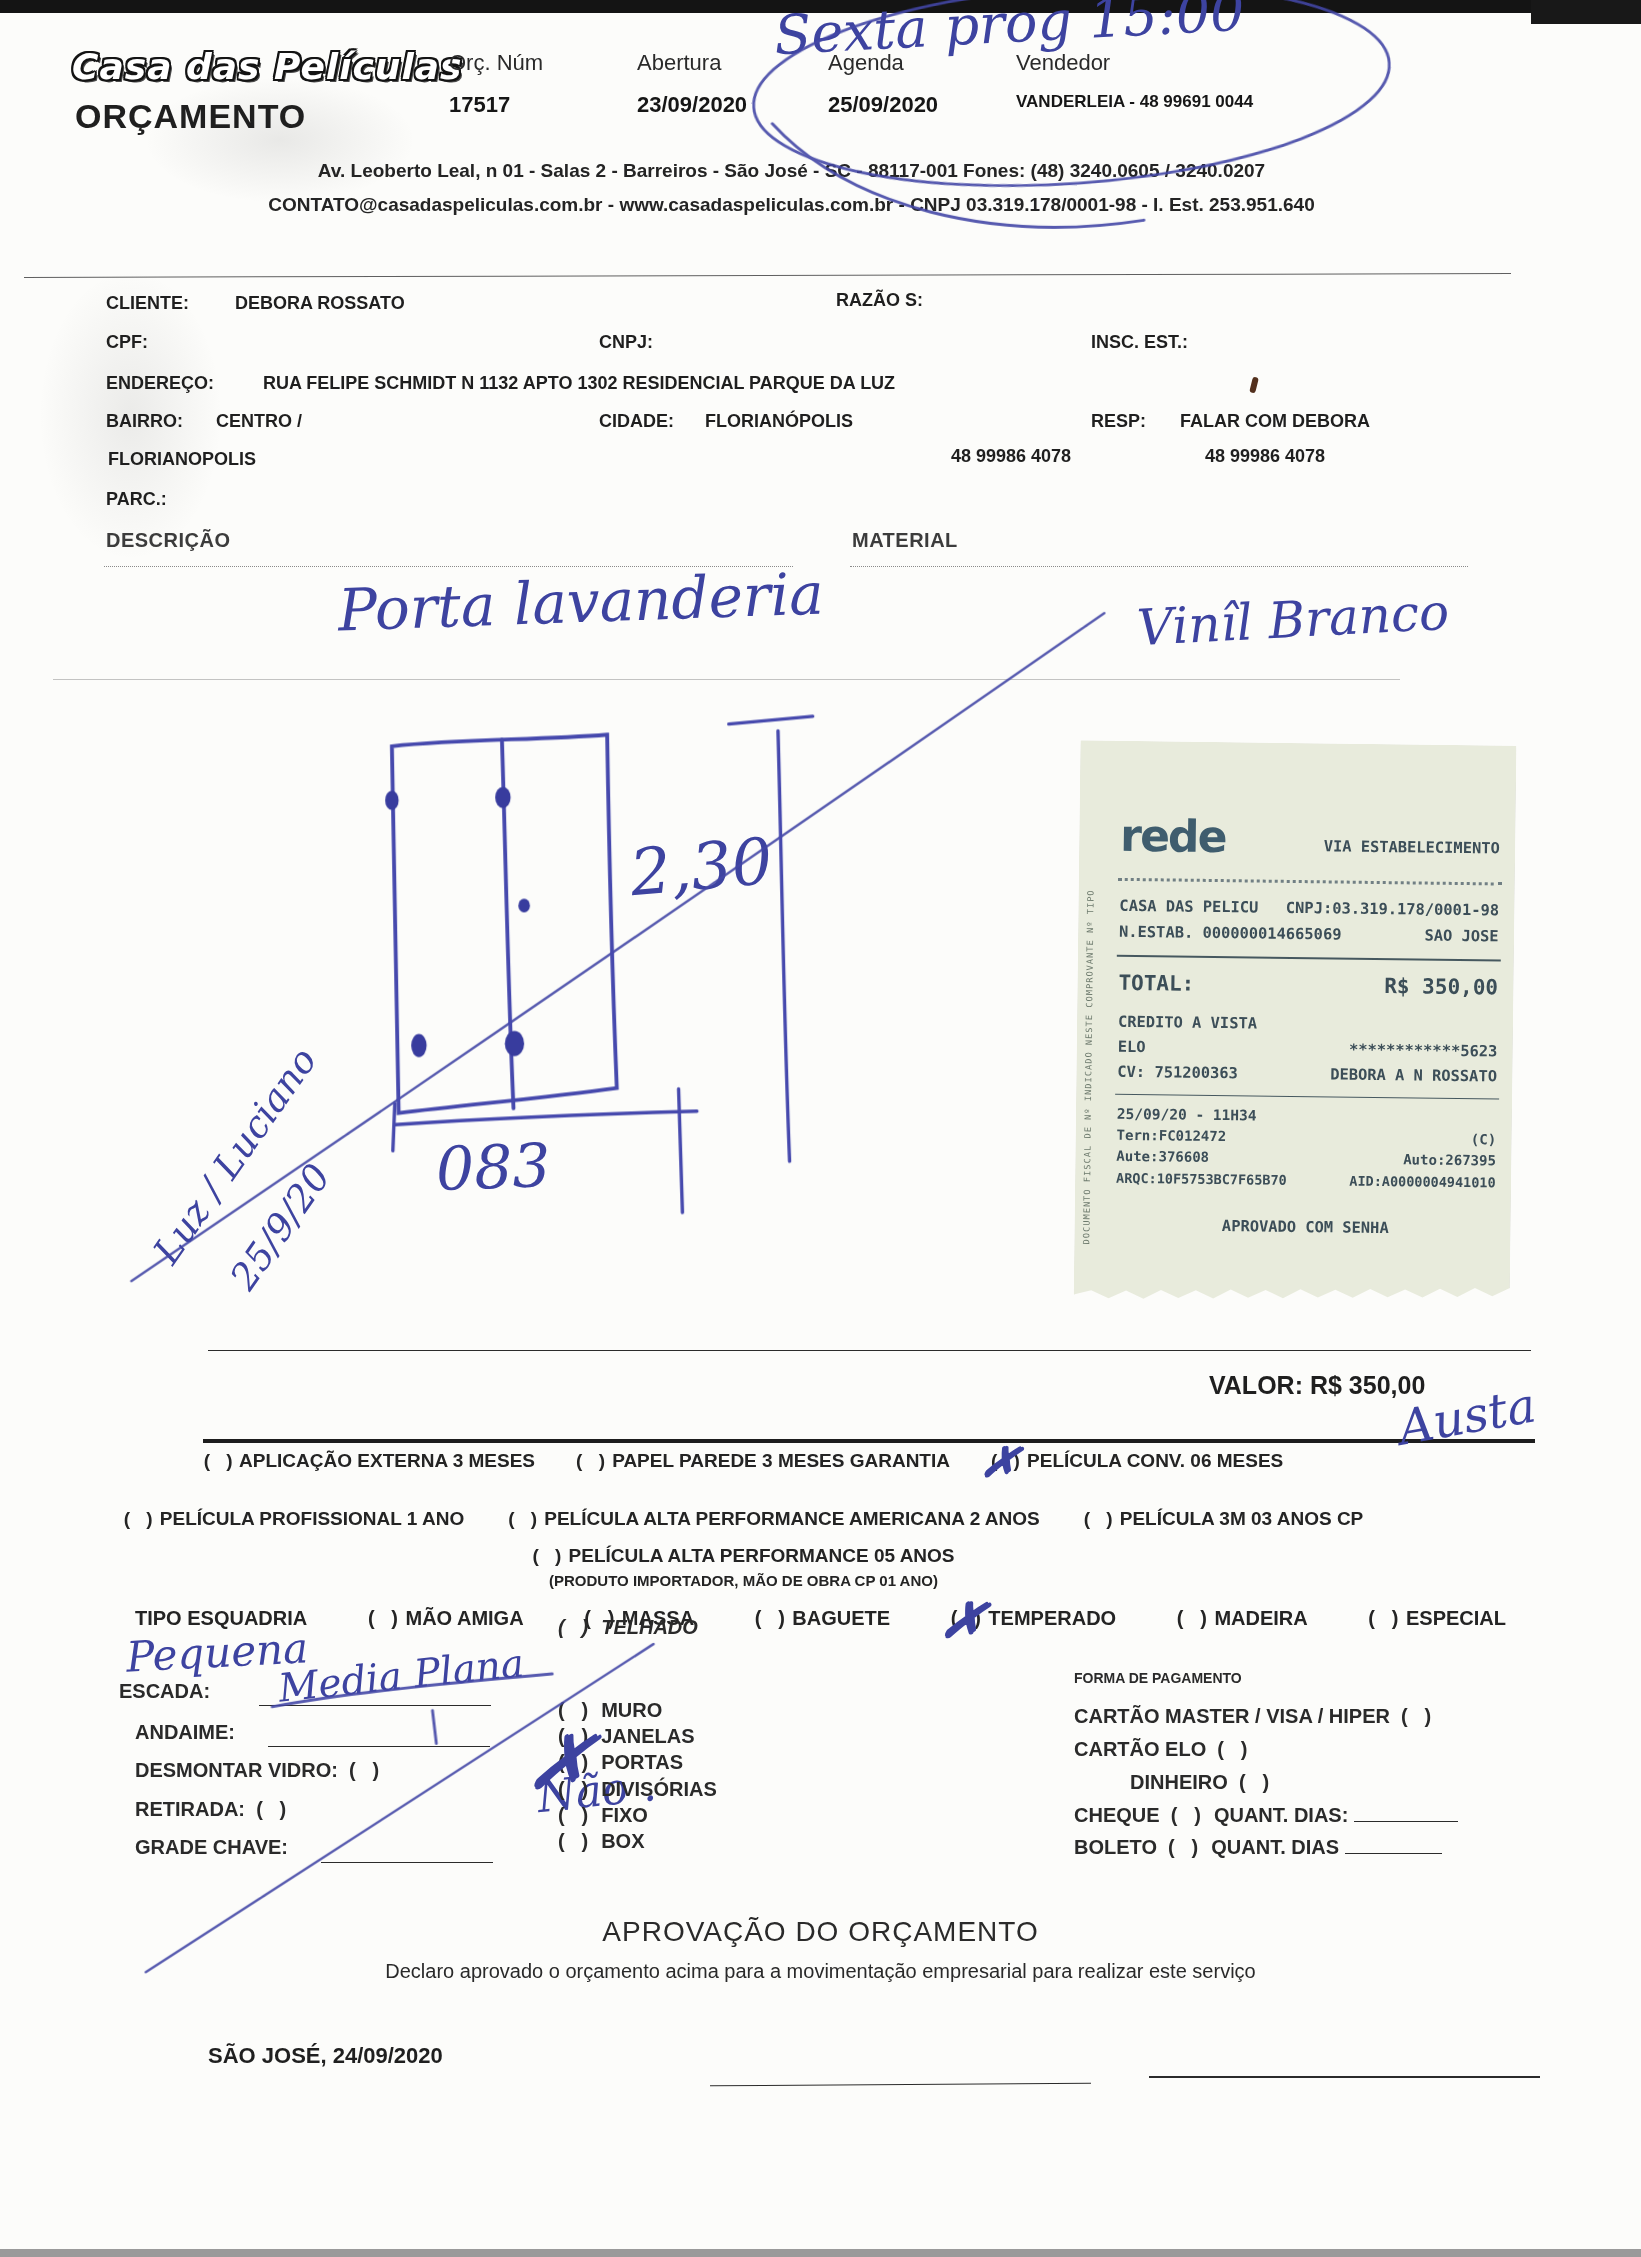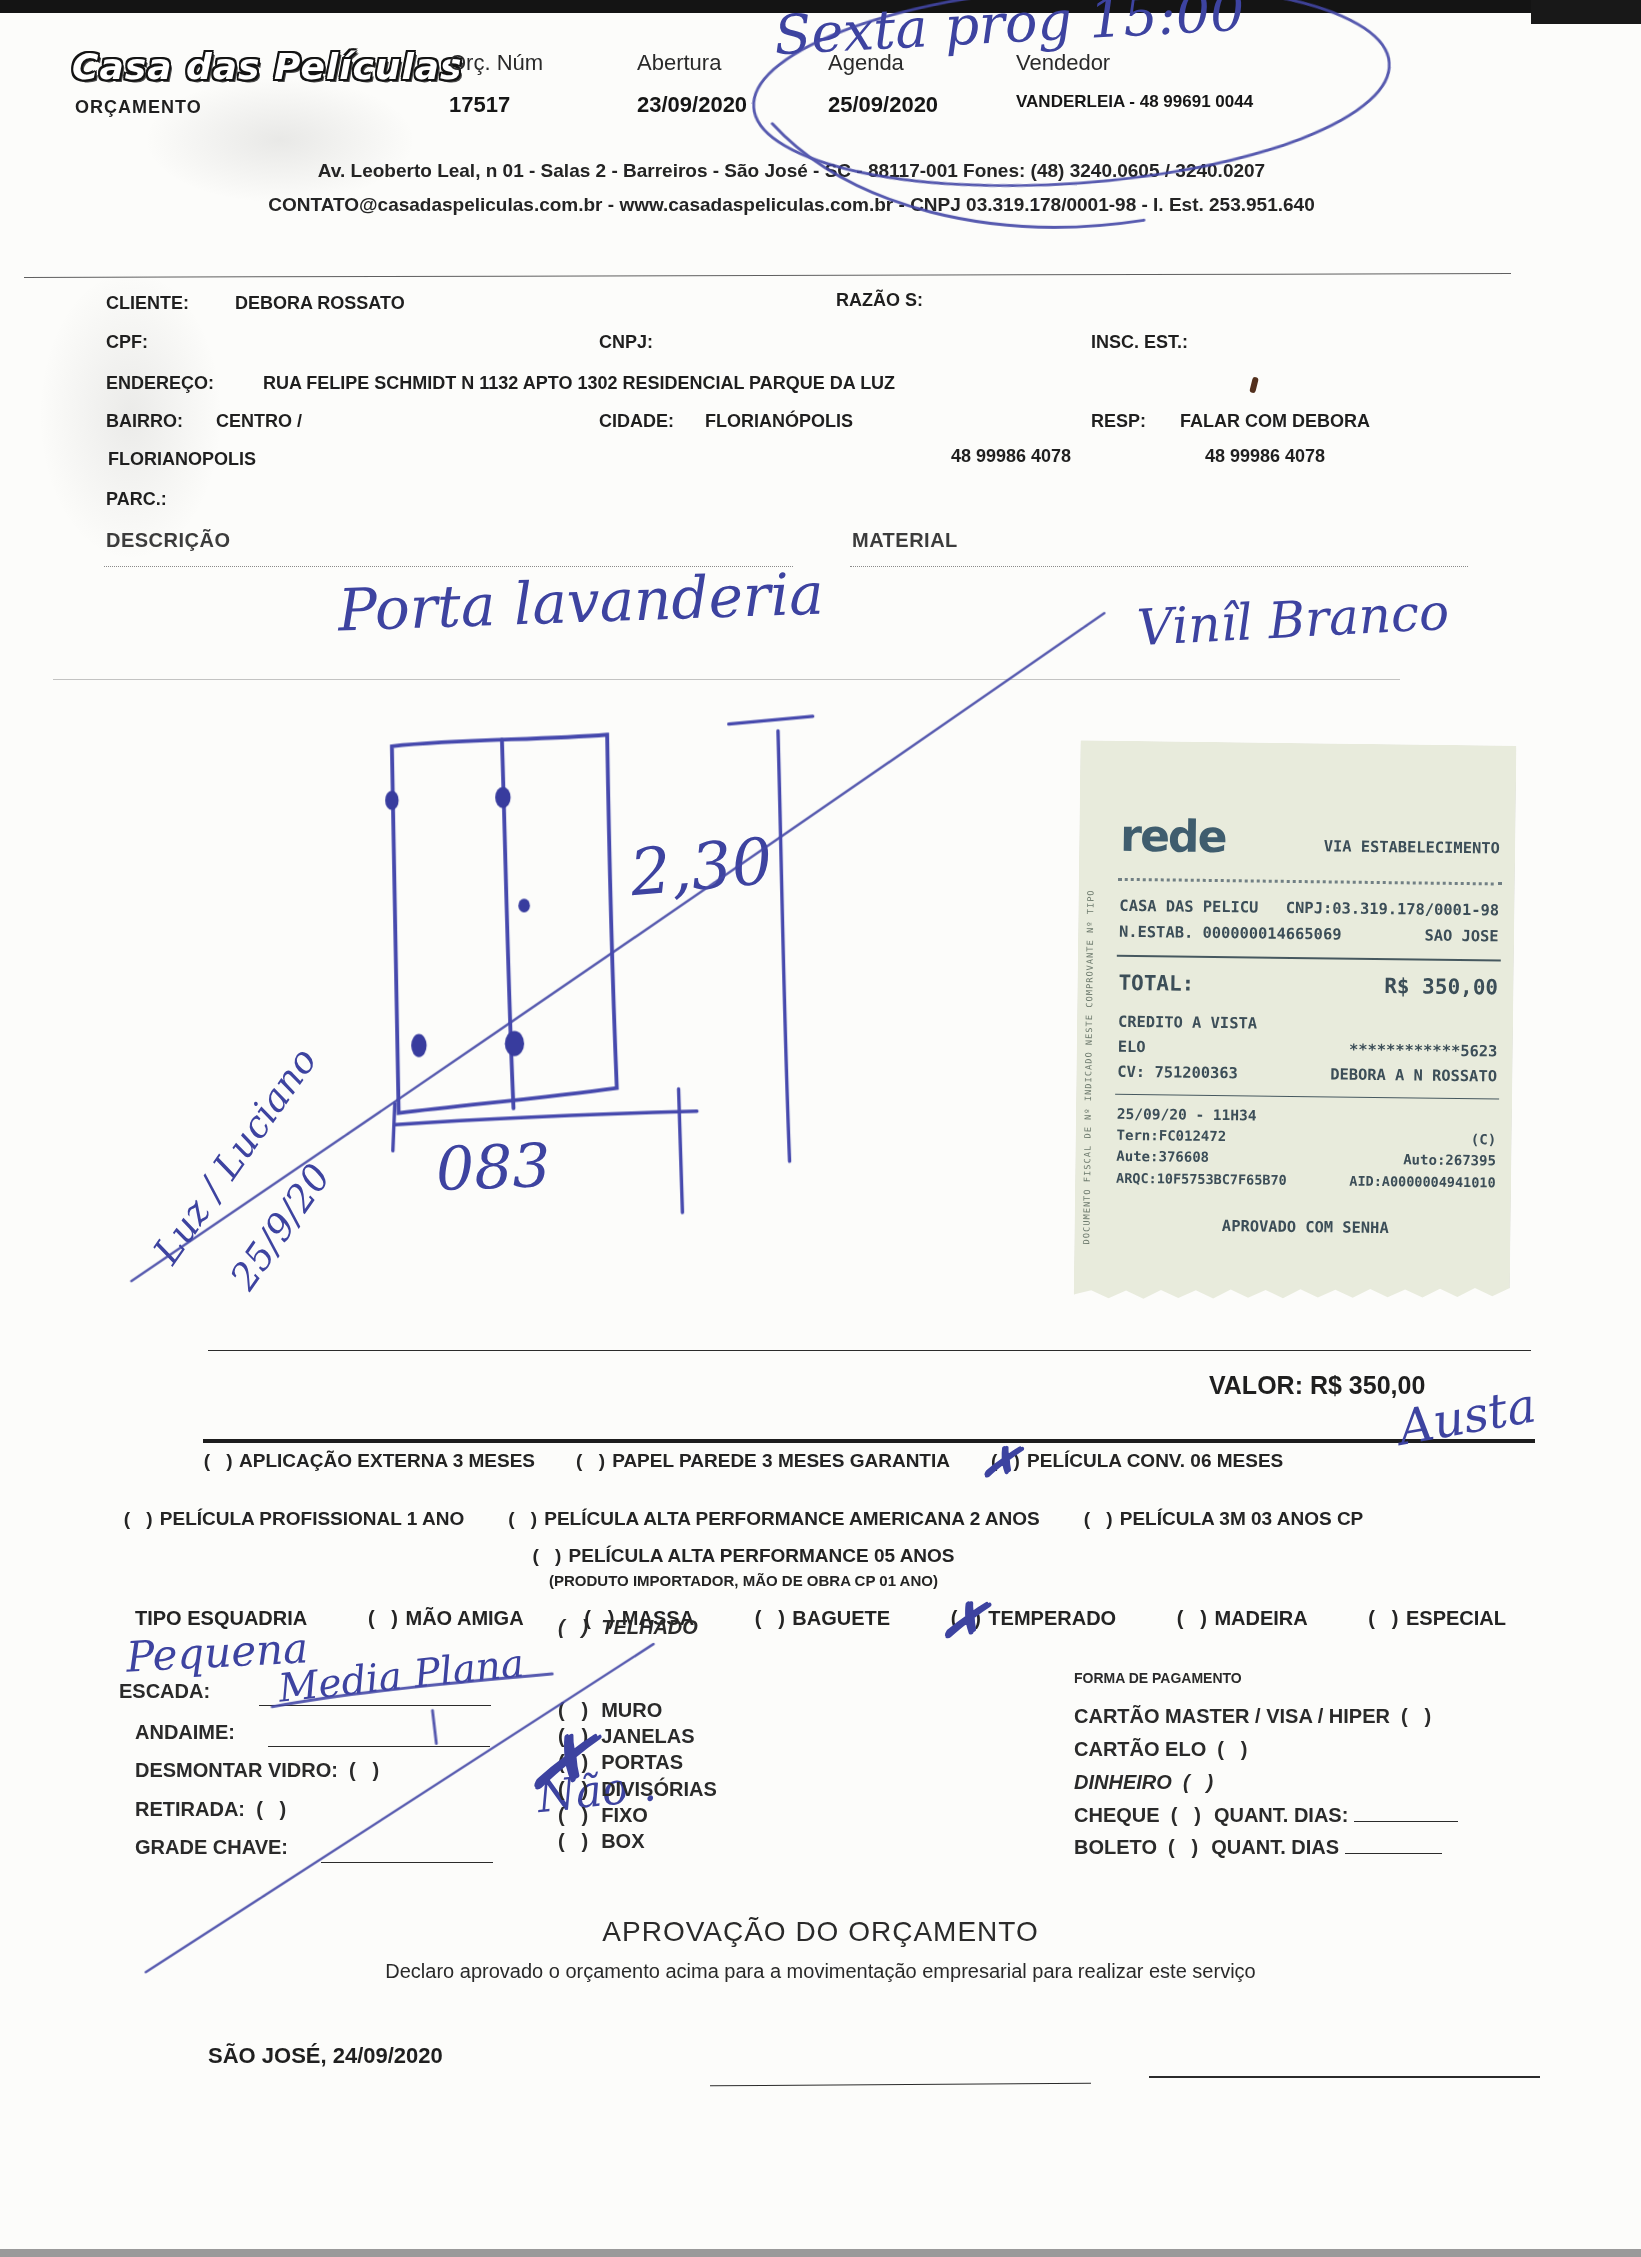--- a/index.html
+++ b/index.html
@@ -10,21 +10,21 @@
   .lbl{font-weight:bold;}
   .hand{position:absolute;font-family:"DejaVu Serif", serif;font-style:italic;
         color:#3d43a0;white-space:nowrap;}
   .fline{position:absolute;border-top:1.9px solid #2b2b2b;}
   .dotline{position:absolute;border-top:1.9px dotted #8a8a8a;}
   .overlay{position:absolute;left:0;top:0;pointer-events:none;}
   
   .logo{font:italic 900 36px "DejaVu Sans", sans-serif;letter-spacing:1px;color:#fff;
         text-shadow:-1.9px -1.9px 0 #141414,1.9px -1.9px 0 #141414,-1.9px 1.9px 0 #141414,1.9px 1.9px 0 #141414,
         0 -1.9px 0 #141414,0 1.9px 0 #141414,-1.9px 0 0 #141414,1.9px 0 0 #141414,2.9px 2.9px 0 #4a4a4a;}
-  .doctype{font-weight:bold;font-size:18px;letter-spacing:1px;}
+  .doctype{font-weight:bold;font-size:34px;letter-spacing:1px;}
   .hlabel{font-size:22px;color:#2a2a2a;}
   .hvalue{font-size:22px;font-weight:bold;color:#161616;}
   .addr{font-size:19px;font-weight:600;color:#242424;left:0;width:1583px;text-align:center;}
   .cl{font-size:18px;}
   .colhead{font-size:20px;font-weight:600;color:#3c3c3c;letter-spacing:0.5px;}
   
   .cbrow{position:absolute;left:58px;width:1371px;display:flex;justify-content:center;
          font-size:19px;font-weight:600;color:#242424;white-space:nowrap;}
   .cb{position:relative;}
   .glyph{letter-spacing:1.9px;}
@@ -229,21 +229,21 @@
   <div class="t siderow" style="left:558px;top:1725px;"><span class="glyph">(&nbsp;&nbsp;)</span>&nbsp; <span>JANELAS</span></div>
   <div class="t siderow" style="left:558px;top:1751px;"><span class="glyph">(&nbsp;&nbsp;)</span>&nbsp; <span>PORTAS</span></div>
   <div class="t siderow" style="left:558px;top:1778px;"><span class="glyph">(&nbsp;&nbsp;)</span>&nbsp; <span>DIVISÓRIAS</span></div>
   <div class="t siderow" style="left:558px;top:1804px;"><span class="glyph">(&nbsp;&nbsp;)</span>&nbsp; <span>FIXO</span></div>
   <div class="t siderow" style="left:558px;top:1830px;"><span class="glyph">(&nbsp;&nbsp;)</span>&nbsp; <span>BOX</span></div>
   <div class="hand" style="left:526px;top:1714px;font-size:83px;transform:rotate(6deg);">✗</div>
 
   <div class="t siderow" style="left:1074px;top:1670px;font-weight:bold;font-size:14px;">FORMA DE PAGAMENTO</div>
   <div class="t siderow" style="left:1074px;top:1705px;"><span>CARTÃO MASTER / VISA / HIPER</span>&nbsp;&nbsp;<span class="glyph">(&nbsp;&nbsp;)</span></div>
   <div class="t siderow" style="left:1074px;top:1738px;"><span>CARTÃO ELO</span>&nbsp;&nbsp;<span class="glyph">(&nbsp;&nbsp;)</span></div>
-  <div class="t siderow" style="left:1074px;top:1771px;font-style:italic;"><span>DINHEIRO</span>&nbsp;&nbsp;<span class="glyph">(&nbsp;&nbsp;)</span></div>
+  <div class="t siderow" style="left:1130px;top:1771px;"><span>DINHEIRO</span>&nbsp;&nbsp;<span class="glyph">(&nbsp;&nbsp;)</span></div>
   <div class="t siderow" style="left:1074px;top:1804px;"><span>CHEQUE</span>&nbsp;&nbsp;<span class="glyph">(&nbsp;&nbsp;)</span>&nbsp;&nbsp;<span>QUANT. DIAS:</span>&nbsp;<span style="display:inline-block;width:104px;border-bottom:1.9px solid #2b2b2b;"></span></div>
   <div class="t siderow" style="left:1074px;top:1836px;"><span>BOLETO</span>&nbsp;&nbsp;<span class="glyph">(&nbsp;&nbsp;)</span>&nbsp;&nbsp;<span>QUANT. DIAS</span>&nbsp;<span style="display:inline-block;width:97px;border-bottom:1.9px solid #2b2b2b;"></span></div>
 
   <div class="t" style="left:0;width:1641px;top:1916px;text-align:center;font-size:28px;letter-spacing:1px;color:#2a2a2a;">APROVAÇÃO DO ORÇAMENTO</div>
   <div class="t" style="left:0;width:1641px;top:1960px;text-align:center;font-size:20px;color:#2a2a2a;">Declaro aprovado o orçamento acima para a movimentação empresarial para realizar este serviço</div>
   <div class="t" style="left:208px;top:2043px;font-size:22px;font-weight:600;">SÃO JOSÉ, 24/09/2020</div>
   <div class="fline" style="left:710px;top:2084px;width:381px;transform:rotate(-.4deg);"></div>
   <div class="fline" style="left:1149px;top:2076px;width:391px;border-top-width:2.4px;"></div>
 
   <svg class="overlay" width="1641" height="2257" viewBox="0 0 1700 2338">

